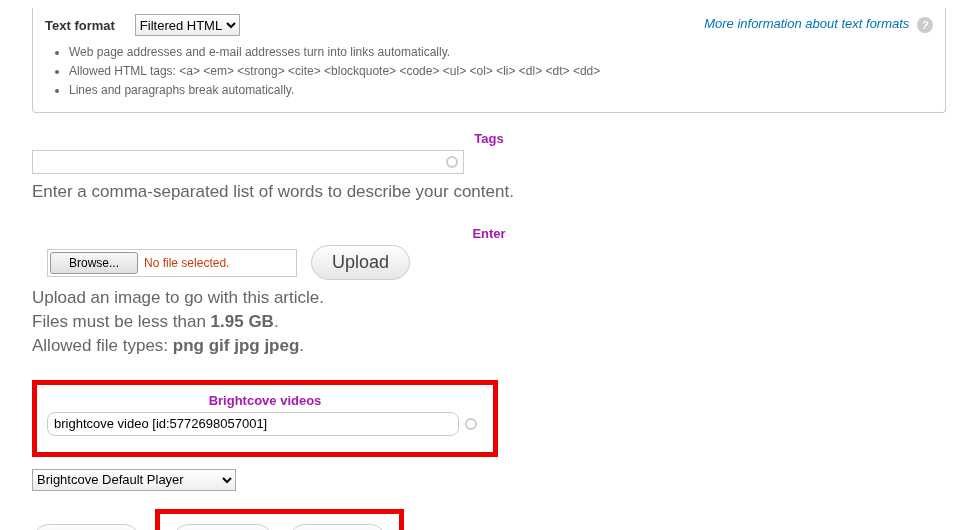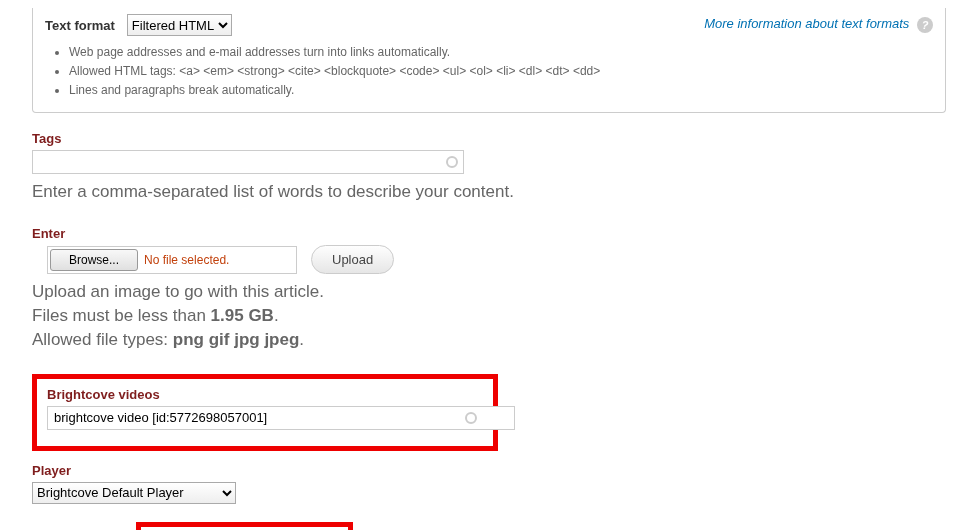--- a/index.html
+++ b/index.html
@@ -22,21 +22,21 @@
     padding: 6px 12px 12px 12px;
     position: relative;
     margin-bottom: 18px;
   }
   .format-row {
     display: flex;
     align-items: center;
   }
   .format-label {
     font-weight: bold;
-    margin-right: 12px;
+    margin-right: 20px;
     color: #333;
   }
   .format-select {
     font-size: 13px;
     background: linear-gradient(#fff, #eee);
     border: 1px solid #aaa;
     height: 22px;
   }
   .more-info {
     position: absolute;
@@ -70,23 +70,24 @@
   .format-list li {
     margin: 2px 0;
     line-height: 1.4;
   }
   .field-section {
     margin-bottom: 22px;
   }
   .field-label {
     font-weight: bold;
     font-size: 13px;
-    color: #7f1d1d;
+    color: #a21caf;
     display: block;
     margin-bottom: 4px;
+    text-align: center;
   }
   .text-input {
     width: 432px;
     height: 24px;
     border: 1px solid #ccc;
     padding: 2px 24px 2px 6px;
     font-size: 13px;
     background: #fff;
     position: relative;
   }
@@ -136,21 +137,21 @@
   .file-status {
     font-size: 12px;
     color: #c2410c;
     padding-left: 4px;
   }
   .pill-button {
     background: linear-gradient(#fefefe, #e6e6e6);
     border: 1px solid #ccc;
     border-radius: 18px;
     padding: 6px 20px;
-    font-size: 13px;
+    font-size: 18px;
     color: #444;
     cursor: pointer;
     font-family: inherit;
   }
   .highlight-box {
     border: 5px solid #e00;
     padding: 8px 10px 16px 10px;
     margin-bottom: 12px;
     width: 466px;
   }
@@ -223,27 +224,26 @@
       </div>
       <div>
         <span>Allowed file types: </span><span class="bold">png gif jpg jpeg</span><span>.</span>
       </div>
     </div>
   </div>
 
   <div class="highlight-box">
     <label class="field-label">Brightcove videos</label>
     <div class="input-wrapper" style="width:100%;">
-      <input type="text" class="text-input" style="width: 468px;" value="brightcove video [id:5772698057001]">
+      <input type="text" class="text-input" style="width: 412px; border-radius: 8px;" value="brightcove video [id:5772698057001]">
       <span class="throbber"></span>
     </div>
   </div>
 
   <div class="field-section" style="margin-bottom:0;">
-    <label class="field-label">Player</label>
     <select class="player-select">
       <option>Brightcove Default Player</option>
     </select>
   </div>
 
   <div class="button-row">
     <button class="pill-button">Remove</button>
     <div class="highlight-inline">
       <button class="pill-button">Browse</button>
       <button class="pill-button">Upload</button>

